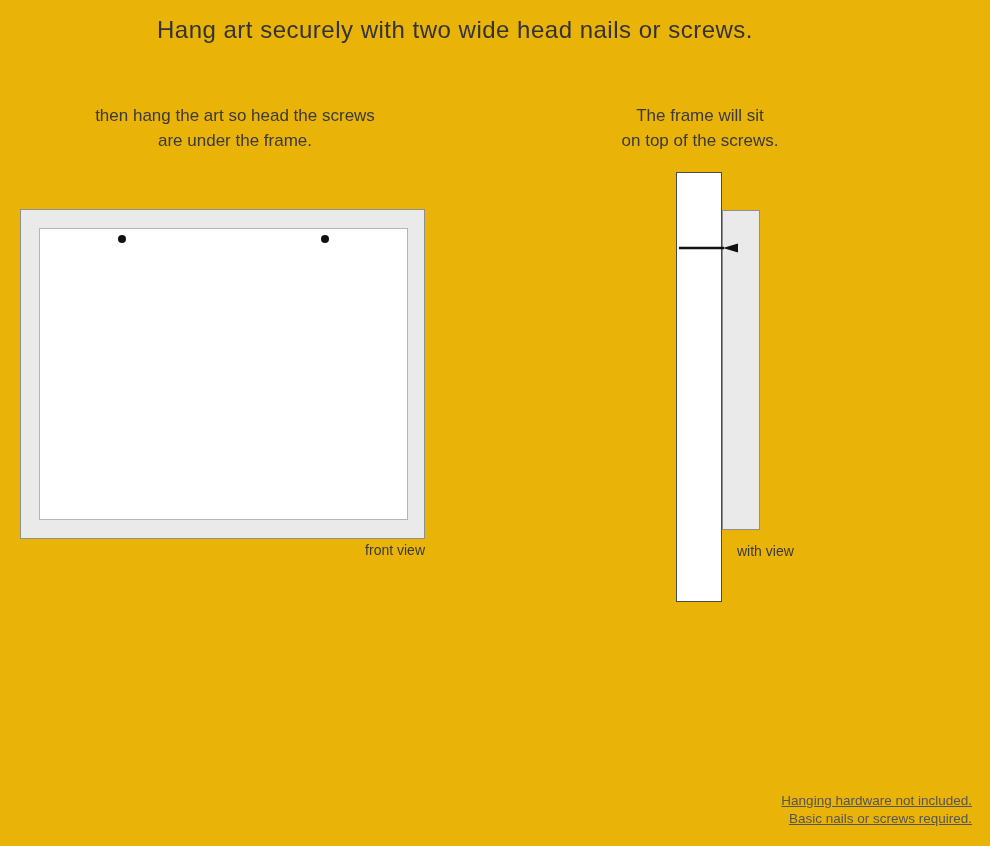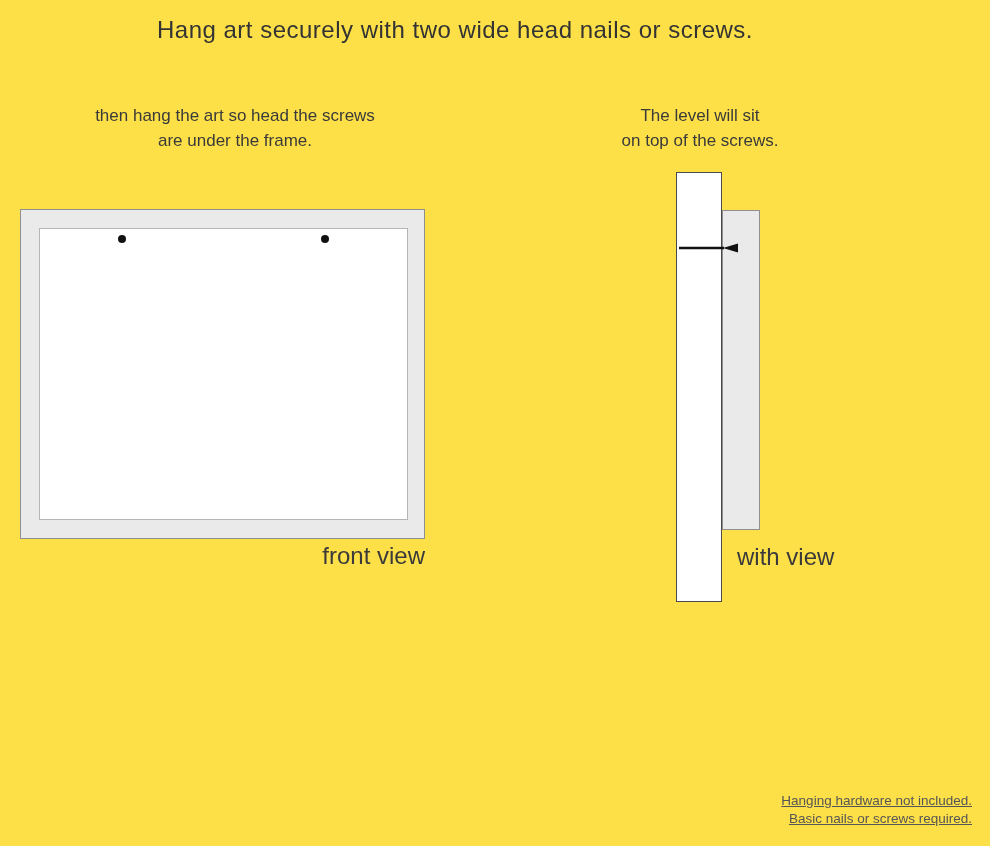--- a/index.html
+++ b/index.html
@@ -4,21 +4,21 @@
 <style>
   html, body {
     margin: 0;
     padding: 0;
     background: #ffffff;
   }
   .page {
     position: relative;
     width: 990px;
     height: 846px;
-    background: #fde047;
+    background: #eab308;
     font-family: "Liberation Sans", sans-serif;
     color: #3a3a3a;
     overflow: hidden;
   }
   .title {
     position: absolute;
     top: 16px;
     left: 0;
     width: 910px;
     text-align: center;
@@ -68,21 +68,21 @@
     position: absolute;
     width: 8px;
     height: 8px;
     border-radius: 50%;
     background: #111111;
   }
   .screw-dot.left  { top: 25px; left: 97px; }
   .screw-dot.right { top: 25px; left: 300px; }
   .view-label {
     position: absolute;
-    font-size: 24px;
+    font-size: 14px;
     color: #3a3a3a;
   }
   .view-label.front {
     top: 542px;
     left: 280px;
     width: 145px;
     text-align: right;
   }
   .view-label.side {
     top: 543px;
@@ -137,21 +137,21 @@
 <div class="page">
 
   <div class="title">Hang art securely with two wide head nails or screws.</div>
 
   <div class="instruction front">
     <div>then hang the art so head the screws</div>
     <div>are under the frame.</div>
   </div>
 
   <div class="instruction side">
-    <div>The level will sit</div>
+    <div>The frame will sit</div>
     <div>on top of the screws.</div>
   </div>
 
   <div class="frame-outer">
     <div class="frame-inner"></div>
     <div class="screw-dot left"></div>
     <div class="screw-dot right"></div>
   </div>
   <div class="view-label front">front view</div>
 

